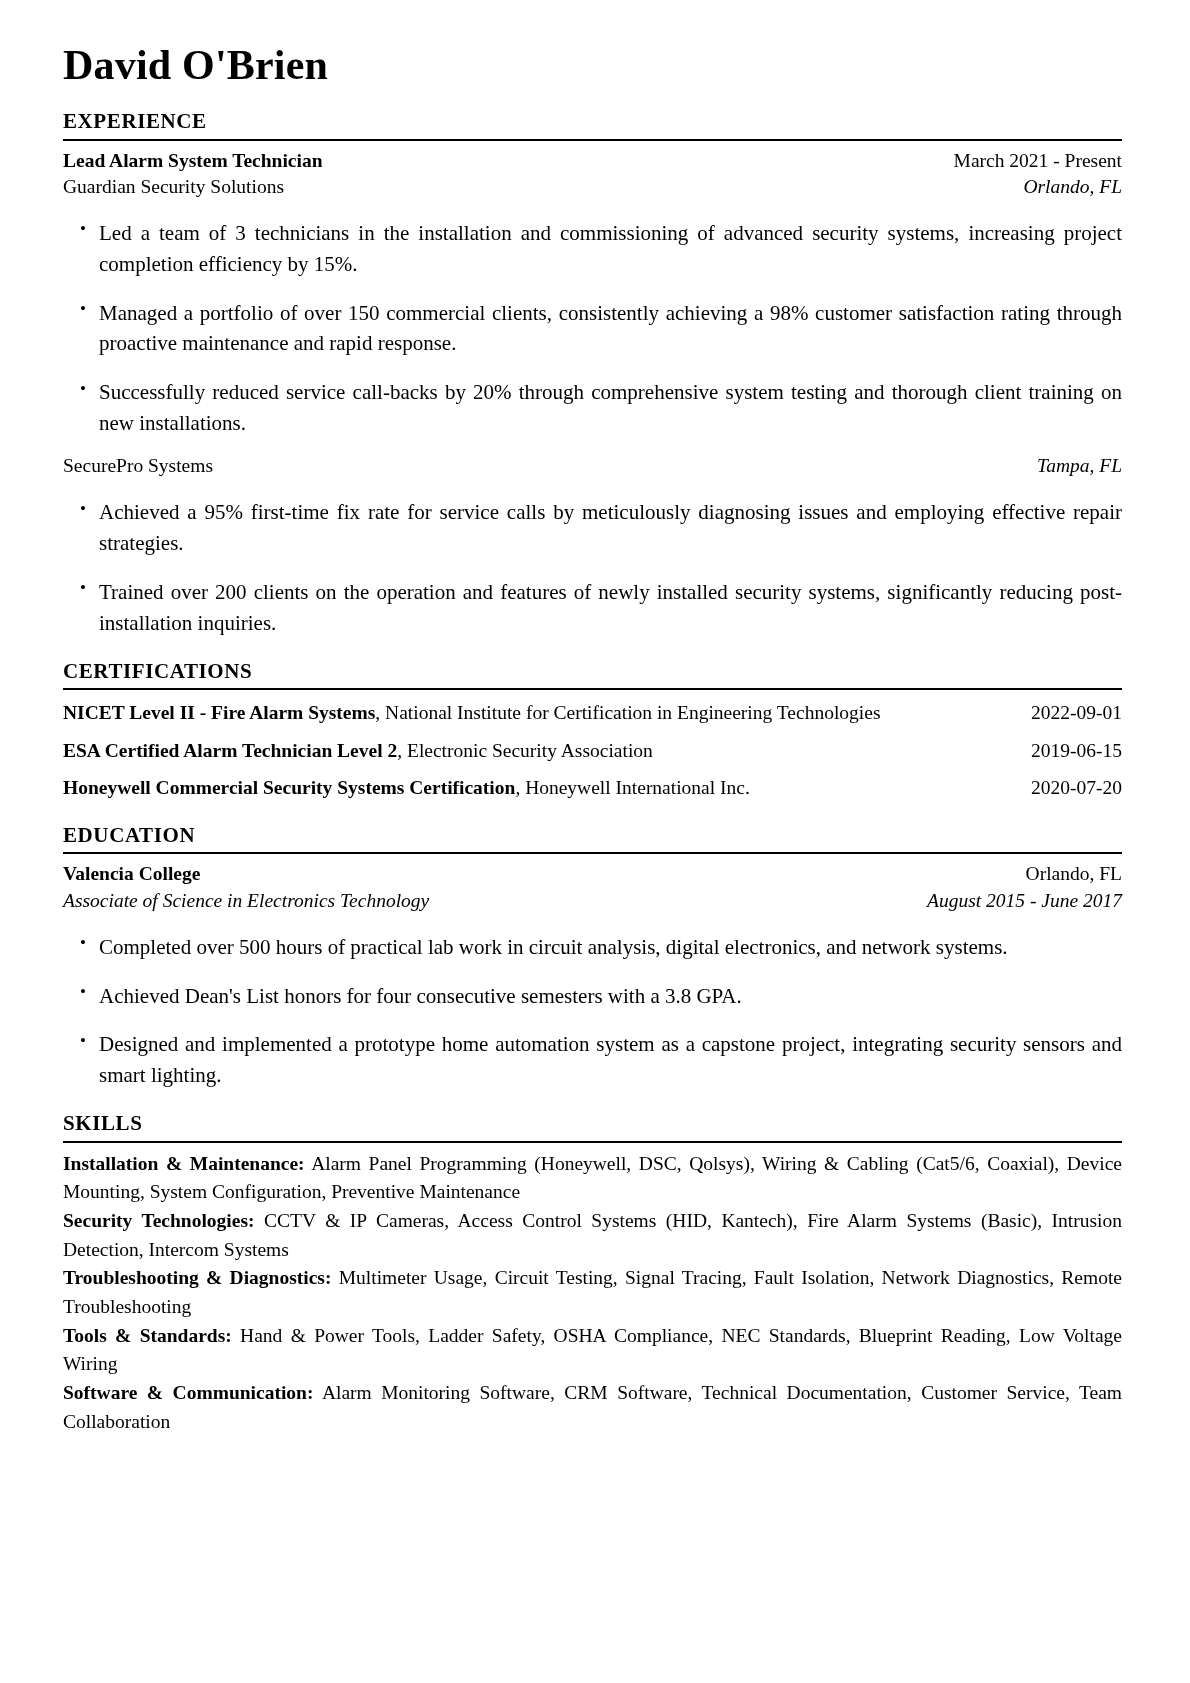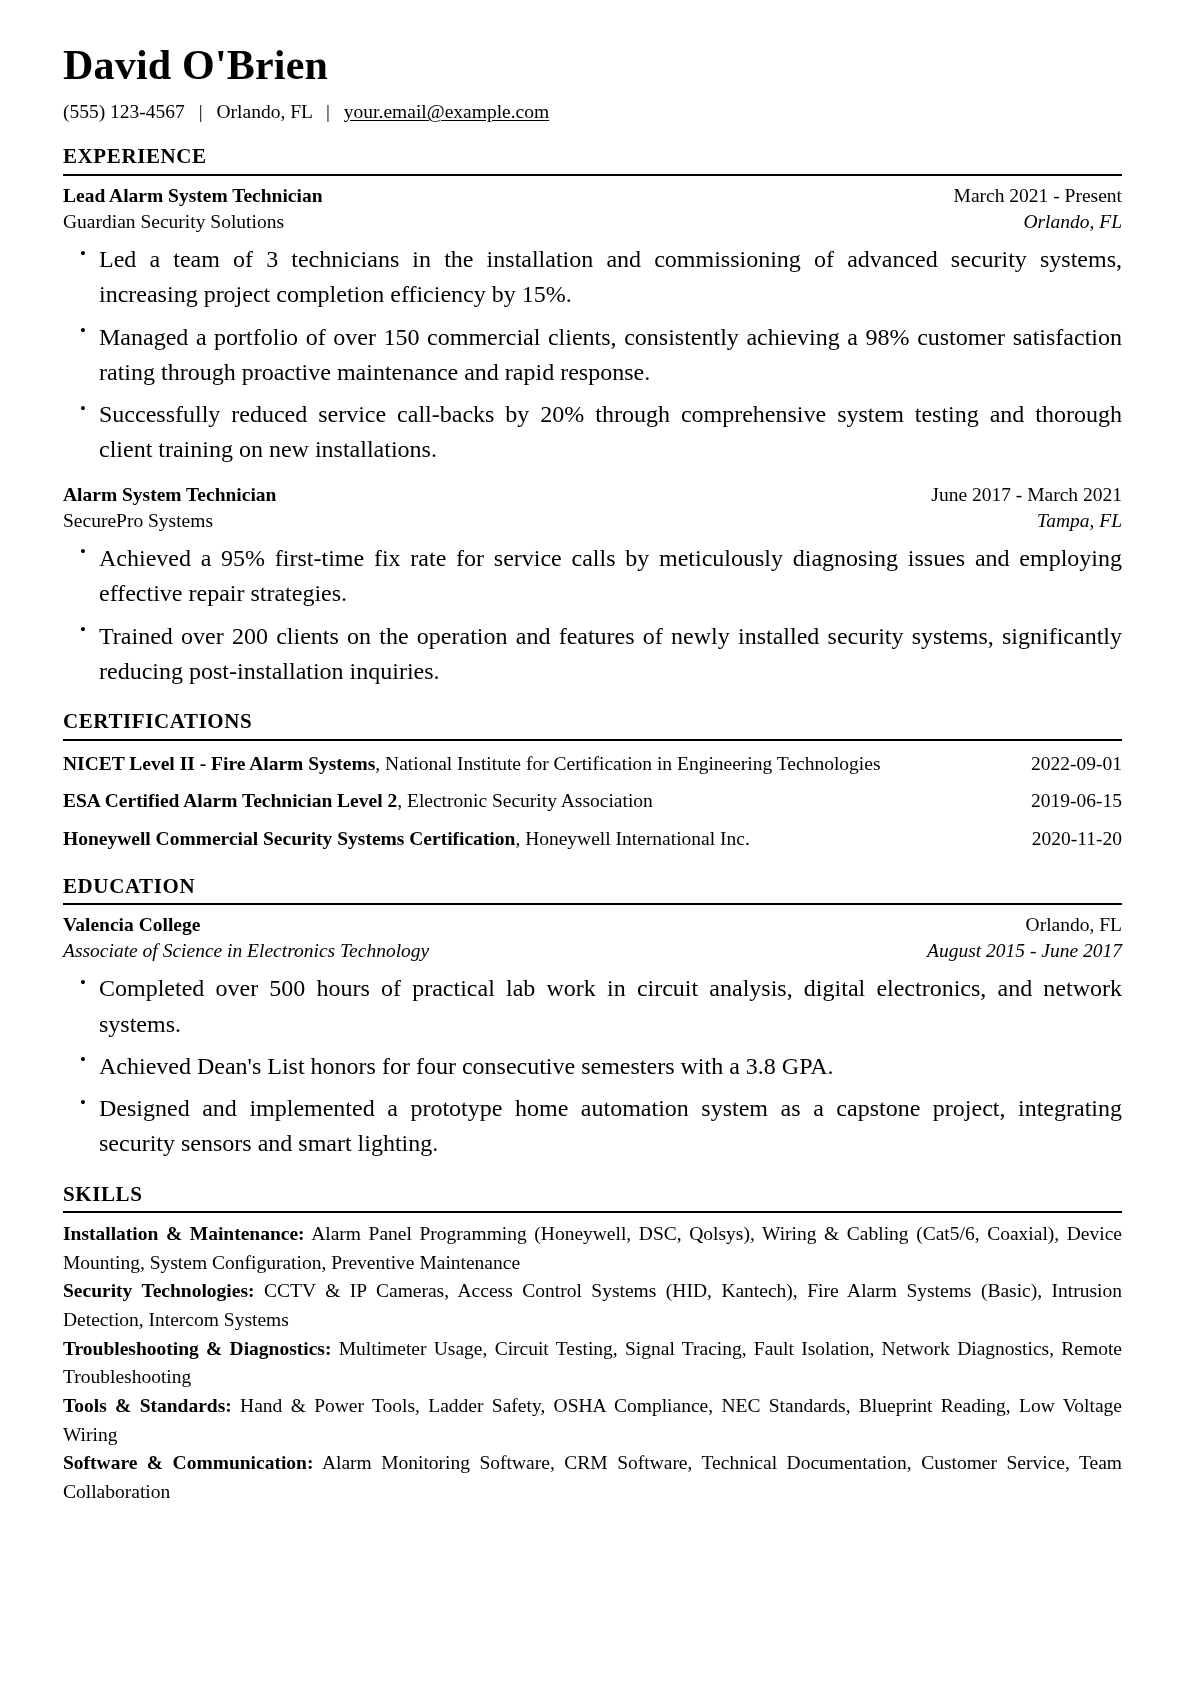--- a/index.html
+++ b/index.html
@@ -86,24 +86,24 @@
   }
   .italic { font-style: italic; }
 
   ul.bullets {
     list-style: none;
     margin: 1px 0 0 0;
     padding: 0;
   }
   ul.bullets li {
     position: relative;
-    font-size: 24px;
+    font-size: 21px;
     line-height: 1.47;
     padding-left: 36px;
-    margin-top: 7px;
+    margin-top: 18px;
     text-align: justify;
     hyphens: auto;
     -webkit-hyphens: auto;
   }
   ul.bullets li::before {
     content: "\2022";
     position: absolute;
     left: 17px;
     top: -0.5px;
     font-size: 17px;
@@ -135,27 +135,20 @@
   .skill:first-of-type { margin-top: 3px; }
   .skill-cat { font-weight: 700; }
 </style>
 </head>
 <body>
 
 <div class="page">
 
   <div>
     <div class="name">David O'Brien</div>
-    <div class="contact-line">
-      <span>(555) 123-4567</span>
-      <span class="contact-sep">|</span>
-      <span>Orlando, FL</span>
-      <span class="contact-sep">|</span>
-      <span class="contact-email">your.email@example.com</span>
-    </div>
   </div>
 
   <div class="section">
     <div class="section-title">Experience</div>
     <div class="rule"></div>
 
     <div class="entry">
       <div class="entry-row">
         <span class="entry-title">Lead Alarm System Technician</span>
         <span class="entry-right">March 2021 - Present</span>
@@ -166,24 +159,20 @@
       </div>
       <ul class="bullets">
         <li>Led a team of 3 technicians in the installation and commissioning of advanced security systems, increasing project completion efficiency by 15%.</li>
         <li>Managed a portfolio of over 150 commercial clients, consistently achieving a 98% customer satisfaction rating through proactive maintenance and rapid response.</li>
         <li>Successfully reduced service call-backs by 20% through comprehensive system testing and thorough client training on new installations.</li>
       </ul>
     </div>
 
     <div class="entry">
       <div class="entry-row">
-        <span class="entry-title">Alarm System Technician</span>
-        <span class="entry-right">June 2017 - March 2021</span>
-      </div>
-      <div class="entry-row">
         <span class="entry-sub">SecurePro Systems</span>
         <span class="entry-right italic">Tampa, FL</span>
       </div>
       <ul class="bullets">
         <li>Achieved a 95% first-time fix rate for service calls by meticulously diagnosing issues and employing effective repair strategies.</li>
         <li>Trained over 200 clients on the operation and features of newly installed security systems, significantly reducing post-installation inquiries.</li>
       </ul>
     </div>
   </div>
 
@@ -195,21 +184,21 @@
       <span class="cert-date">2022-09-01</span>
       <span class="cert-name">NICET Level II - Fire Alarm Systems</span><span>, </span><span>National Institute for Certification in Engineering Technologies</span>
     </div>
 
     <div class="cert">
       <span class="cert-date">2019-06-15</span>
       <span class="cert-name">ESA Certified Alarm Technician Level 2</span><span>, </span><span>Electronic Security Association</span>
     </div>
 
     <div class="cert">
-      <span class="cert-date">2020-11-20</span>
+      <span class="cert-date">2020-07-20</span>
       <span class="cert-name">Honeywell Commercial Security Systems Certification</span><span>, </span><span>Honeywell International Inc.</span>
     </div>
   </div>
 
   <div class="section">
     <div class="section-title">Education</div>
     <div class="rule"></div>
 
     <div class="entry">
       <div class="entry-row">

